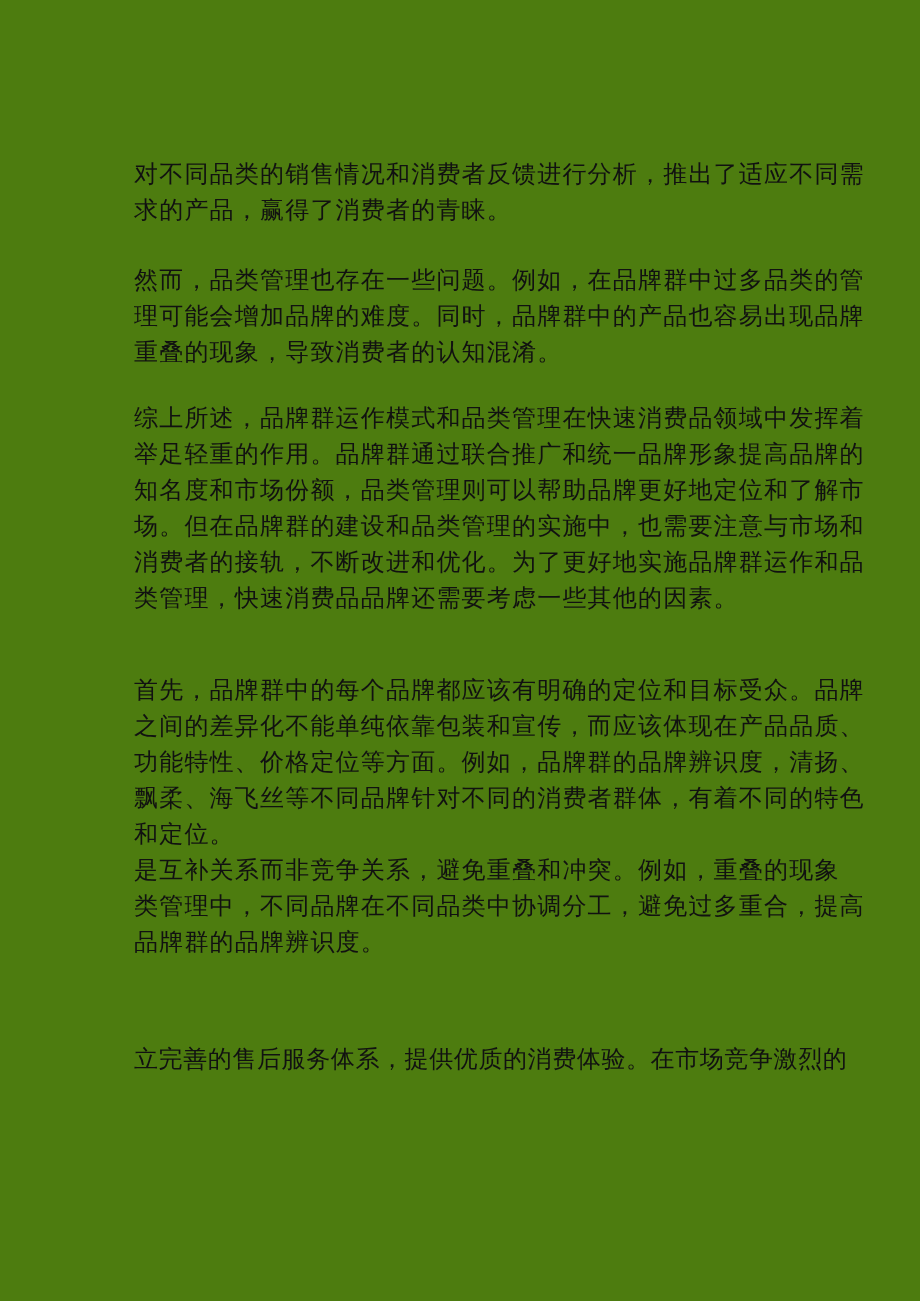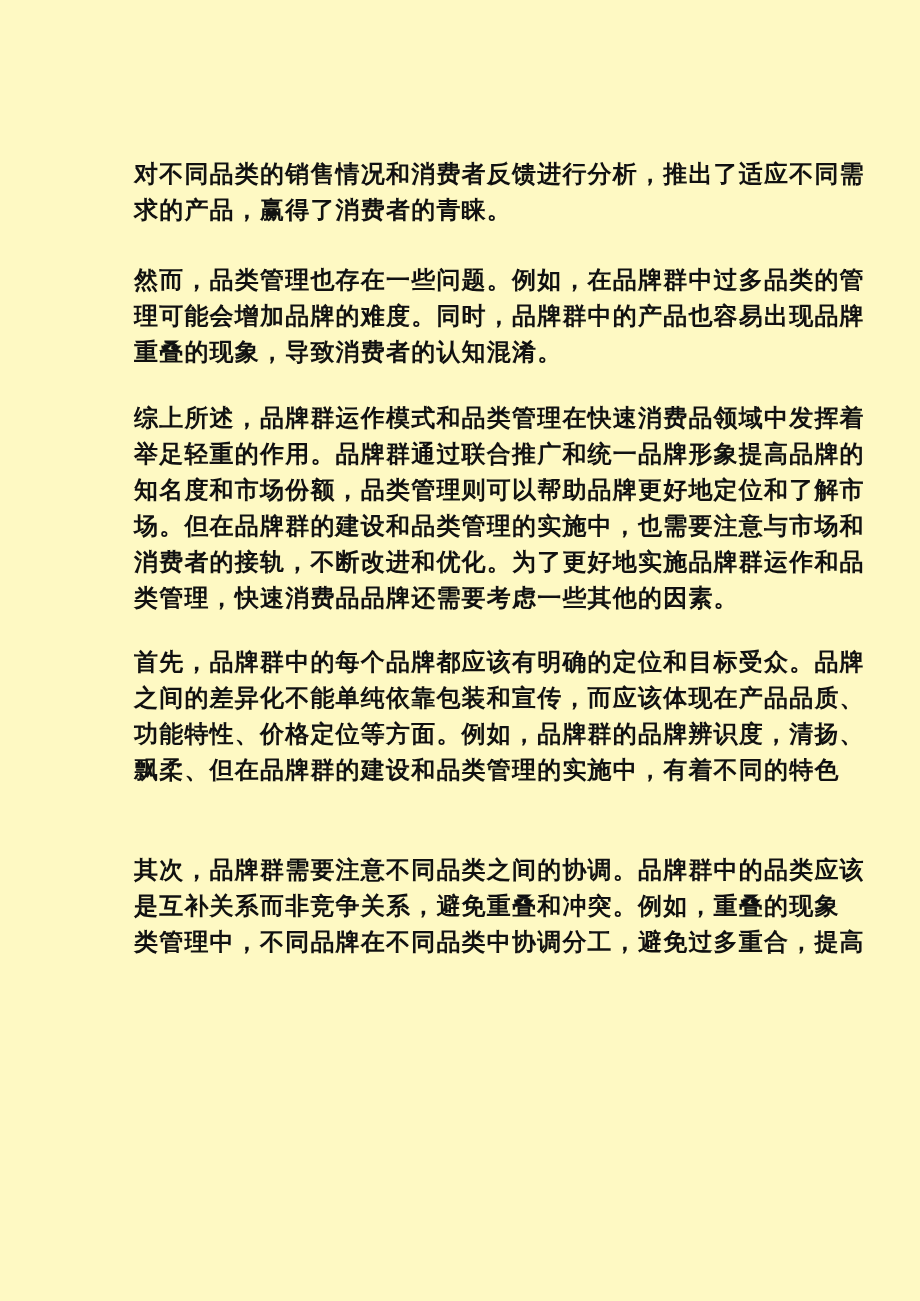--- a/index.html
+++ b/index.html
@@ -14,22 +14,21 @@
       overflow: hidden;
       font-family: "DejaVu Serif", "Liberation Serif", serif;
       color: #111111;
     }
     .page {
       position: absolute;
       left: 0;
       top: 0;
       width: 920px;
       height: 1301px;
-      background: #fef9c3;
-      font-weight: bold;
+      background: #4d7c0f;
     }
     .para {
       position: absolute;
       left: 134px;
       width: 680px;
     }
     .line {
       display: block;
       white-space: nowrap;
       font-size: 24px;
@@ -38,21 +37,21 @@
       letter-spacing: 1.2px;
     }
     .para.tight .line {
       line-height: 32.5px;
       height: 32.5px;
       letter-spacing: 0.6px;
     }
     #p1 { top: 156px; }
     #p2 { top: 262px; }
     #p3 { top: 400px; }
-    #p4 { top: 644px; }
+    #p4 { top: 672px; }
     #p5 { top: 852px; }
     #p6 { top: 1043px; }
   </style>
 </head>
 <body>
 
 <div class="page">
 
   <div class="para" id="p1">
     <span class="line">对不同品类的销售情况和消费者反馈进行分析，推出了适应不同需</span>
@@ -71,25 +70,27 @@
   <div class="para" id="p2">
     <span class="line">然而，品类管理也存在一些问题。例如，在品牌群中过多品类的管</span>
     <span class="line">理可能会增加品牌的难度。同时，品牌群中的产品也容易出现品牌</span>
     <span class="line">重叠的现象，导致消费者的认知混淆。</span>
   </div>
 
   <div class="para" id="p4">
     <span class="line">首先，品牌群中的每个品牌都应该有明确的定位和目标受众。品牌</span>
     <span class="line">之间的差异化不能单纯依靠包装和宣传，而应该体现在产品品质、</span>
     <span class="line">功能特性、价格定位等方面。例如，品牌群的品牌辨识度，清扬、</span>
-    <span class="line">飘柔、但在品牌群的建设和品类管理的实施中，有着不同的特色</span>
+    <span class="line">飘柔、海飞丝等不同品牌针对不同的消费者群体，有着不同的特色</span>
+    <span class="line">和定位。</span>
   </div>
 
   <div class="para" id="p5">
-    <span class="line">其次，品牌群需要注意不同品类之间的协调。品牌群中的品类应该</span>
     <span class="line">是互补关系而非竞争关系，避免重叠和冲突。例如，重叠的现象</span>
     <span class="line">类管理中，不同品牌在不同品类中协调分工，避免过多重合，提高</span>
+    <span class="line">品牌群的品牌辨识度。</span>
   </div>
 
   <div class="para tight" id="p6">
+    <span class="line">立完善的售后服务体系，提供优质的消费体验。在市场竞争激烈的</span>
   </div>
 
 </div>
 
 </body></html>

